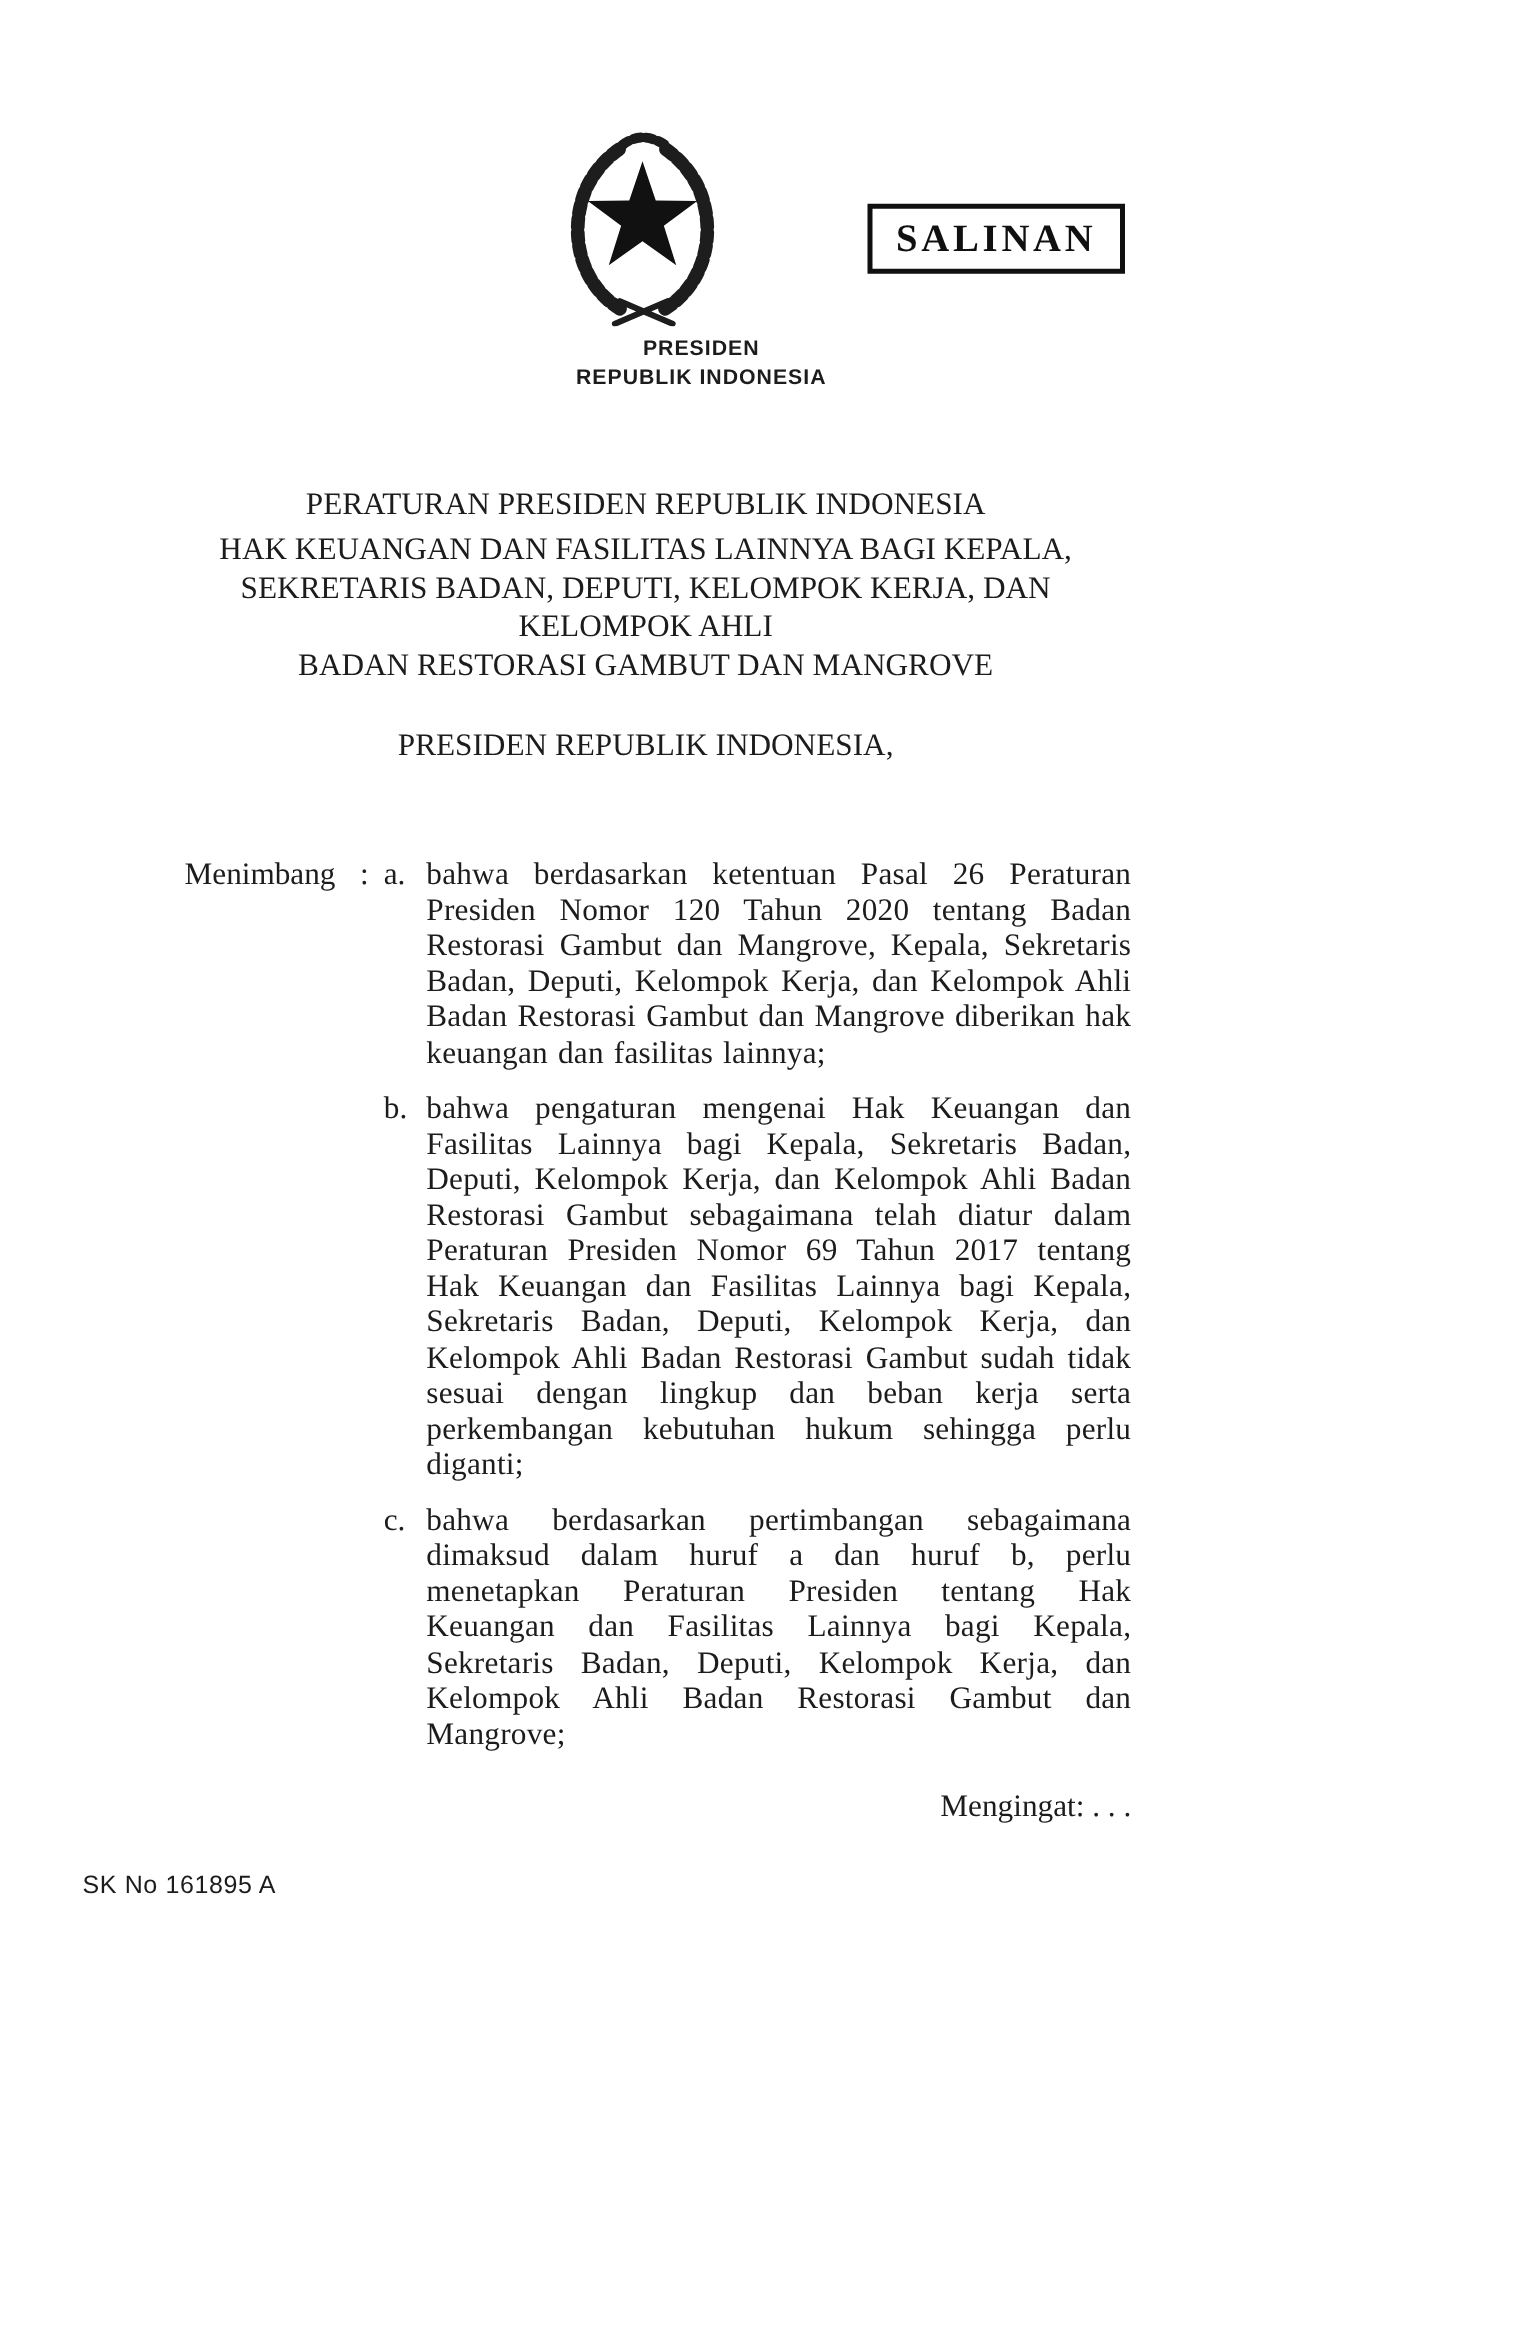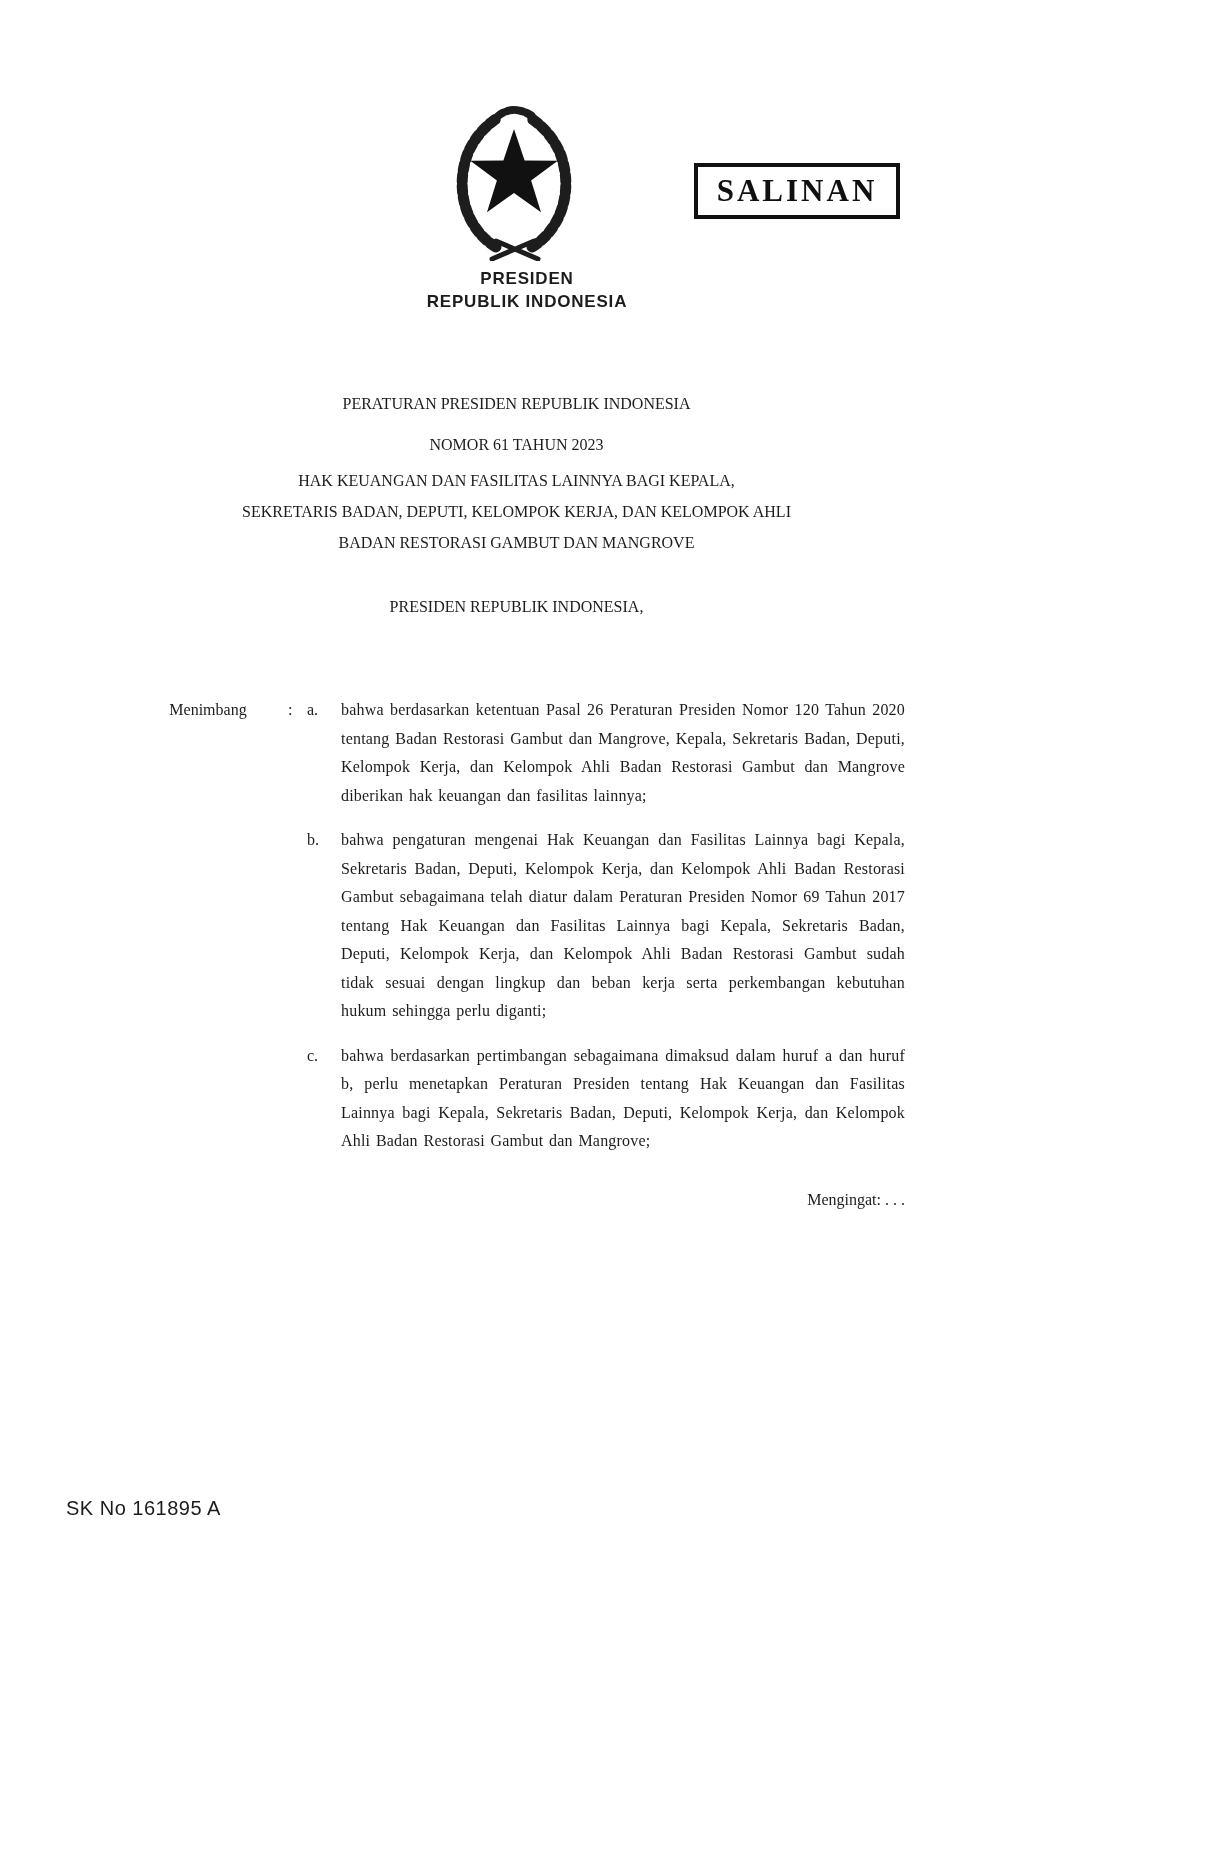--- a/index.html
+++ b/index.html
@@ -41,38 +41,38 @@
     font-size: 31px;
     letter-spacing: 3px;
     color: #101010;
     white-space: nowrap;
   }
 
   
   .letterhead {
     position: absolute;
     top: 267px;
-    left: 42px;
+    left: 76px;
     width: 970px;
     text-align: center;
     font-family: "Liberation Sans", sans-serif;
     font-weight: 700;
     font-size: 17px;
     line-height: 23px;
     letter-spacing: 0.8px;
     color: #1c1c1c;
   }
 
   
   .content {
     position: absolute;
     top: 383px;
     left: 128px;
     width: 777px;
-    font-size: 16px;
+    font-size: 25px;
     color: #1c1c1c;
   }
   .title-line { text-align: center; }
   .t-major { line-height: 41px; }
   .t-subject { line-height: 31px; }
 
   .invocation {
     margin-top: 51px;
     text-align: center;
     line-height: 31px;
@@ -131,21 +131,20 @@
 
   <div class="letterhead">
     <div>PRESIDEN</div>
     <div>REPUBLIK INDONESIA</div>
   </div>
 
   <div class="content">
 
     <div class="title-block">
       <div class="title-line t-major">PERATURAN PRESIDEN REPUBLIK INDONESIA</div>
-      <div class="title-line t-major">NOMOR 61 TAHUN 2023</div>
       <div class="title-line t-subject">HAK KEUANGAN DAN FASILITAS LAINNYA BAGI KEPALA,</div>
       <div class="title-line t-subject">SEKRETARIS BADAN, DEPUTI, KELOMPOK KERJA, DAN KELOMPOK AHLI</div>
       <div class="title-line t-subject">BADAN RESTORASI GAMBUT DAN MANGROVE</div>
     </div>
 
     <div class="authority">PRESIDEN REPUBLIK INDONESIA,</div>
 
     <div class="considering">
 
       <div class="c-row">

